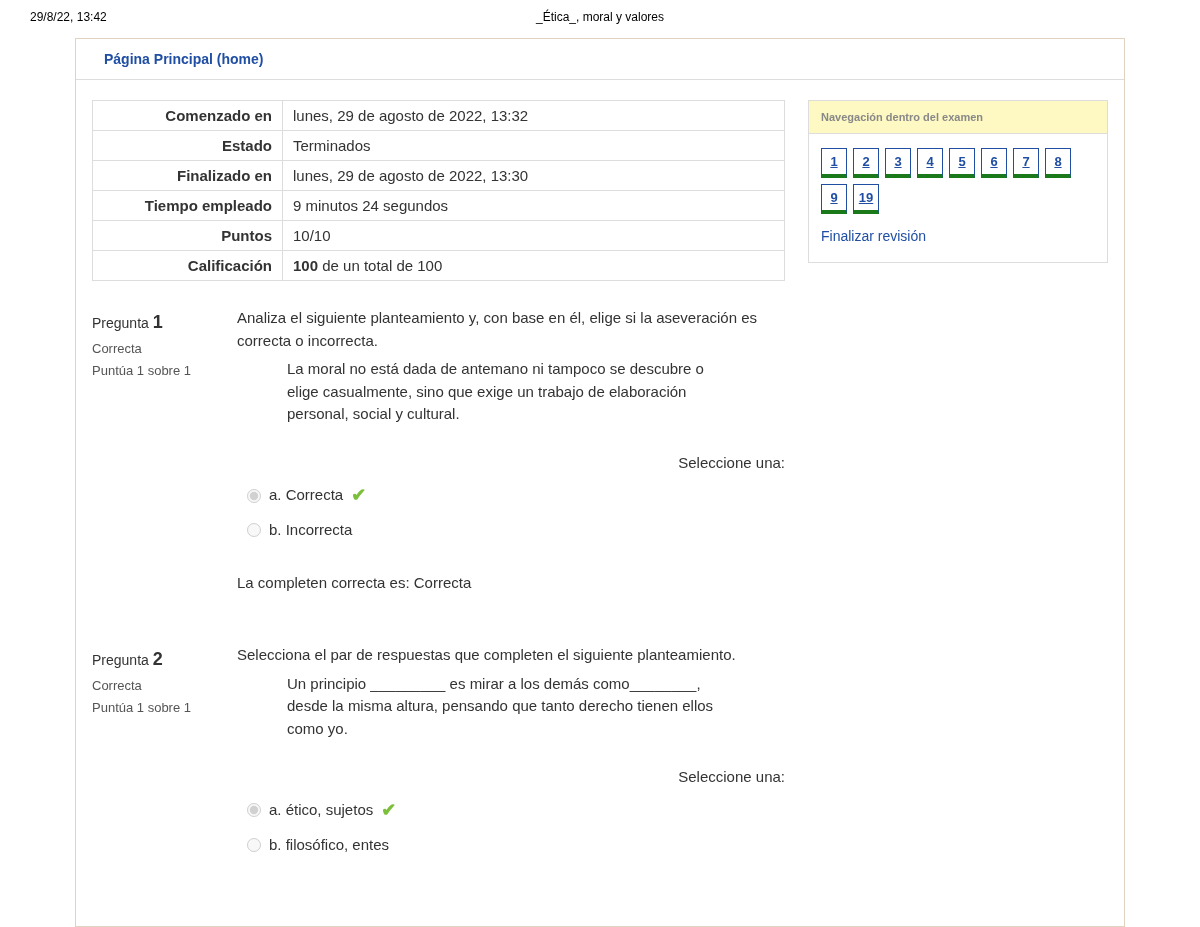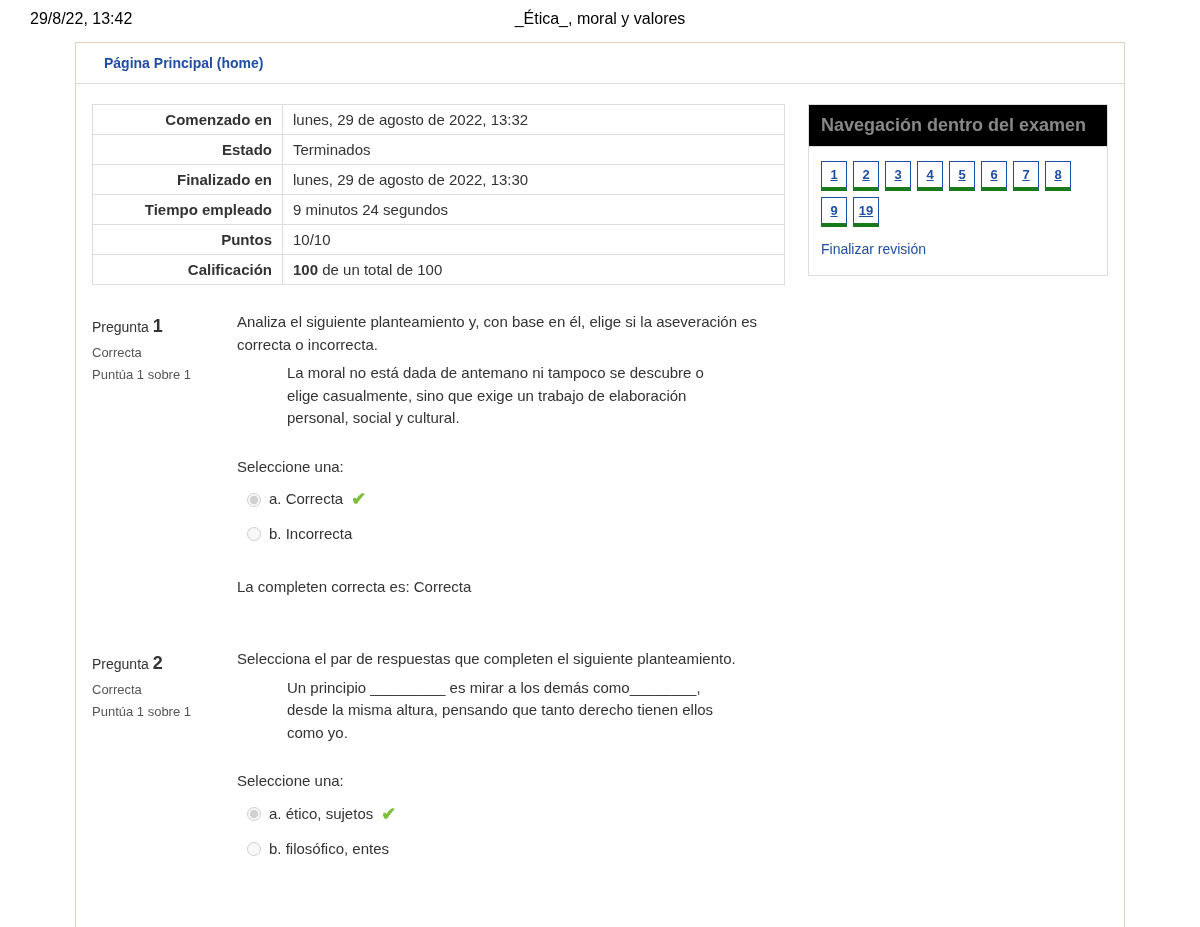--- a/index.html
+++ b/index.html
@@ -7,21 +7,21 @@
       font-family: Arial, Helvetica, sans-serif;
       font-size: 14px;
       color: #333;
       background: #fff;
       width: 1200px;
     }
     .print-header {
       display: flex;
       justify-content: space-between;
       padding: 10px 30px 6px 30px;
-      font-size: 16px;
+      font-size: 12px;
       color: #000;
     }
     .print-header .center { position: absolute; left: 50%; transform: translateX(-50%); }
     .container {
       border: 1px solid #e0d4c0;
       margin: 8px 75px 10px 75px;
       padding: 0;
       background: #fff;
     }
     .breadcrumb {
@@ -68,36 +68,36 @@
       width: 125px;
       font-size: 13px;
       color: #555;
       line-height: 1.7;
     }
     .q-left .qnum { font-size: 14px; color: #333; }
     .q-left .qnum .num { font-size: 18px; font-weight: bold; }
     .q-right { flex: 1; font-size: 15px; color: #333; line-height: 1.5; }
     .q-right .prompt { margin-bottom: 4px; }
     .q-right .subtext { padding-left: 50px; margin-top: 6px; max-width: 480px; }
-    .q-right .select-label { margin-top: 26px; }
+    .q-right .select-label { margin-top: 26px; text-align: right; }
     .options { margin-top: 8px; }
     .option-row { margin: 6px 0 10px 10px; display: flex; align-items: center; gap: 8px; }
     .option-row input[type=radio] { width: 14px; height: 14px; }
     .option-row input[disabled] { accent-color: #999; }
     .check-icon { color: #7bbf3a; font-weight: bold; font-size: 18px; }
     .feedback { margin-top: 30px; }
     .nav-panel {
       border: 1px solid #ddd;
     }
     .nav-header {
-      background: #000000;
+      background: #fef9c3;
       padding: 10px 12px;
       color: #888;
       font-weight: bold;
-      font-size: 18px;
+      font-size: 11px;
       border-bottom: 1px solid #ddd;
     }
     .nav-body { padding: 14px 12px 18px 12px; }
     .nav-grid { display: flex; flex-wrap: wrap; gap: 6px; margin-bottom: 14px; }
     .nav-box {
       width: 26px;
       height: 30px;
       border: 1px solid #1f4ea3;
       display: flex;
       align-items: center;

